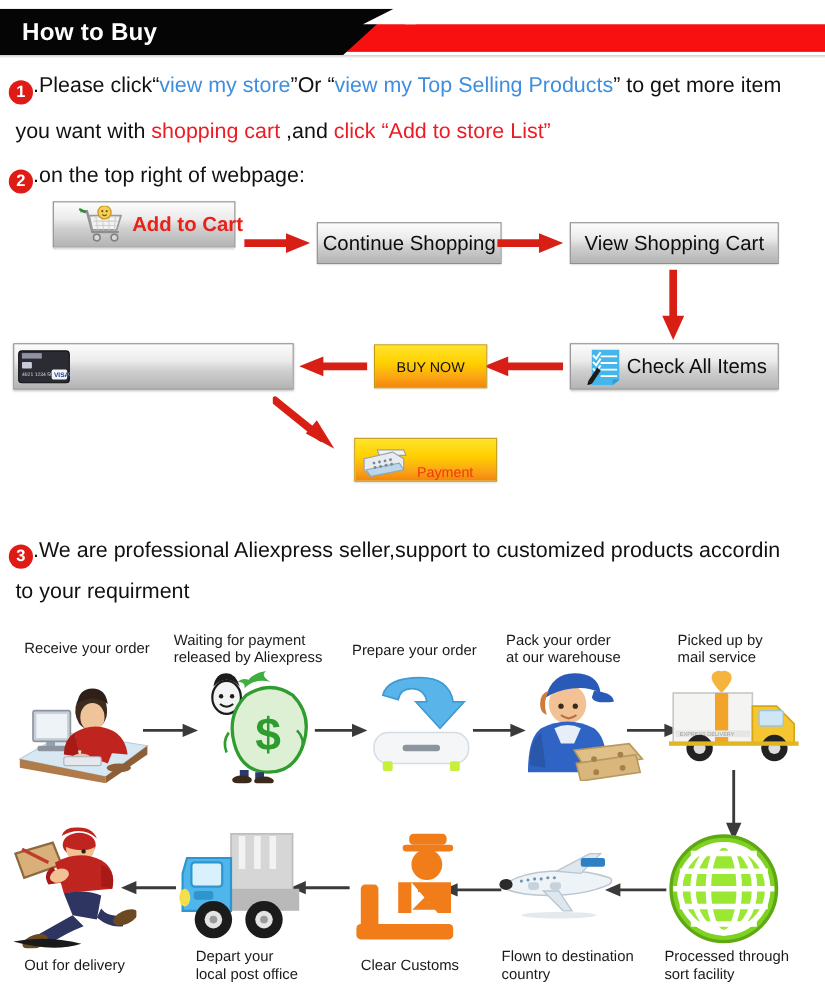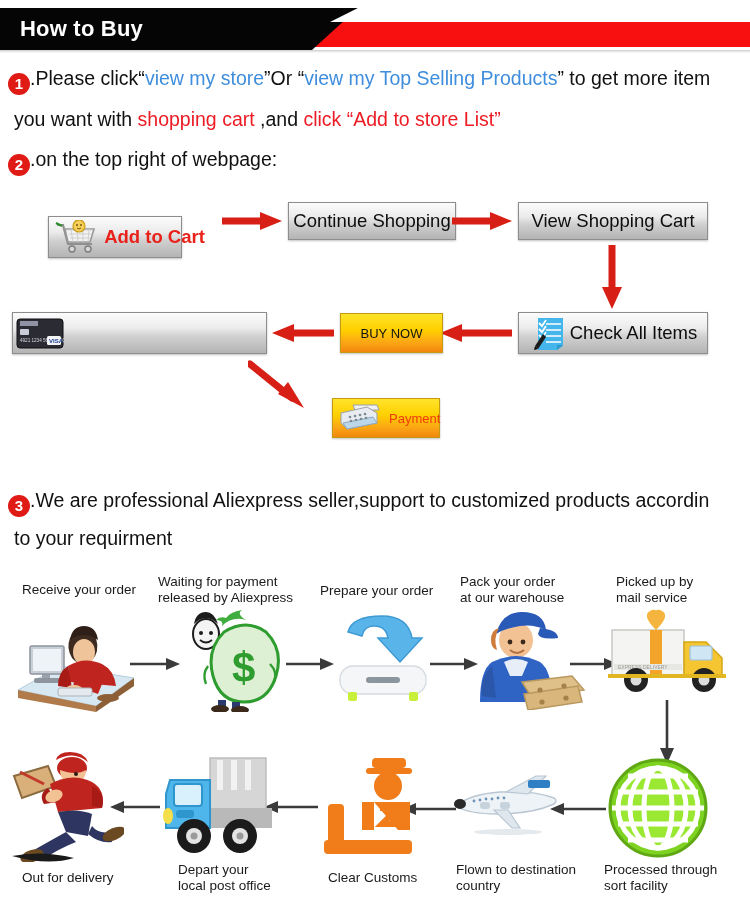--- a/index.html
+++ b/index.html
@@ -74,21 +74,21 @@
 </div>
 
 <div class="step-line" style="left:14px;top:107px;">
   <span>you want with </span><span class="red">shopping cart</span><span> ,and </span><span class="red">click “Add to store List”</span>
 </div>
 
 <div class="step-line" style="left:8px;top:147px;">
   <span class="num">2</span><span>.on the top right of webpage:</span>
 </div>
 
-<div class="btn" style="left:48px;top:216px;width:134px;height:42px;padding-left:27px;">
+<div class="btn" style="left:48px;top:183px;width:166px;height:42px;padding-left:27px;">
   <span class="ico cart-ico">
     <svg viewBox="0 0 46 34" width="46" height="34">
       <path d="M3 5 L9 5 L14 24 L38 24" stroke="#8f8f8f" stroke-width="2.2" fill="none"></path>
       <path d="M11 9 L40 9 L36 22 L14 22 Z" fill="#f2f2f2" stroke="#9a9a9a" stroke-width="1.6"></path>
       <path d="M14 10 L38 10 M15 14 L37 14 M16 18 L36 18" stroke="#cfcfcf" stroke-width="1"></path>
       <path d="M17 9.5 L19 22 M23 9.5 L24 22 M29 9.5 L29 22 M35 9.5 L34 22" stroke="#cfcfcf" stroke-width="1"></path>
       <circle cx="18" cy="29" r="3" fill="#d8d8d8" stroke="#7d7d7d" stroke-width="1.4"></circle>
       <circle cx="34" cy="29" r="3" fill="#d8d8d8" stroke="#7d7d7d" stroke-width="1.4"></circle>
       <circle cx="25" cy="6" r="6" fill="#f6cf5a" stroke="#c79b18" stroke-width="1.2"></circle>
       <circle cx="23" cy="5" r="1" fill="#7a5a08"></circle>
@@ -162,21 +162,21 @@
       <text x="33" y="26" font-size="6" font-weight="bold" fill="#1a3a8f" font-family="Liberation Sans, sans-serif">VISA</text>
     </svg>
   </span>
 </div>
 
 <svg class="arrow" style="left:248px;top:360px;" width="120" height="60">
   <path d="M2 4 L44 38" stroke="#d81f15" stroke-width="7" stroke-linecap="round"></path>
   <polygon points="30,34 56,48 40,22" fill="#d81f15"></polygon>
 </svg>
 
-<div class="btn gold pay" style="left:332px;top:398px;width:108px;height:40px;justify-content:flex-start;">
+<div class="btn gold pay" style="left:322px;top:398px;width:130px;height:40px;justify-content:flex-start;align-items:flex-end;">
   <span class="ico reg-ico">
     <svg viewBox="0 0 46 30" width="46" height="30">
       <path d="M16 2 L40 2 L42 7 L18 7 Z" fill="#f2f2f2" stroke="#9aa0ab" stroke-width="1"></path>
       <path d="M4 10 L30 4 L40 10 L40 20 L10 26 L4 20 Z" fill="#e8ebf0" stroke="#9aa0ab" stroke-width="1"></path>
       <path d="M6 20 L36 14 L40 20 L10 26 Z" fill="#bcd7ea" stroke="#8fa8bd" stroke-width="1"></path>
       <circle cx="13" cy="14" r="1.3" fill="#7c8794"></circle>
         <circle cx="18" cy="13" r="1.3" fill="#7c8794"></circle>
       <circle cx="23" cy="12" r="1.3" fill="#7c8794"></circle>
         <circle cx="28" cy="11" r="1.3" fill="#7c8794"></circle>
       <circle cx="14" cy="18" r="1.3" fill="#7c8794"></circle>

